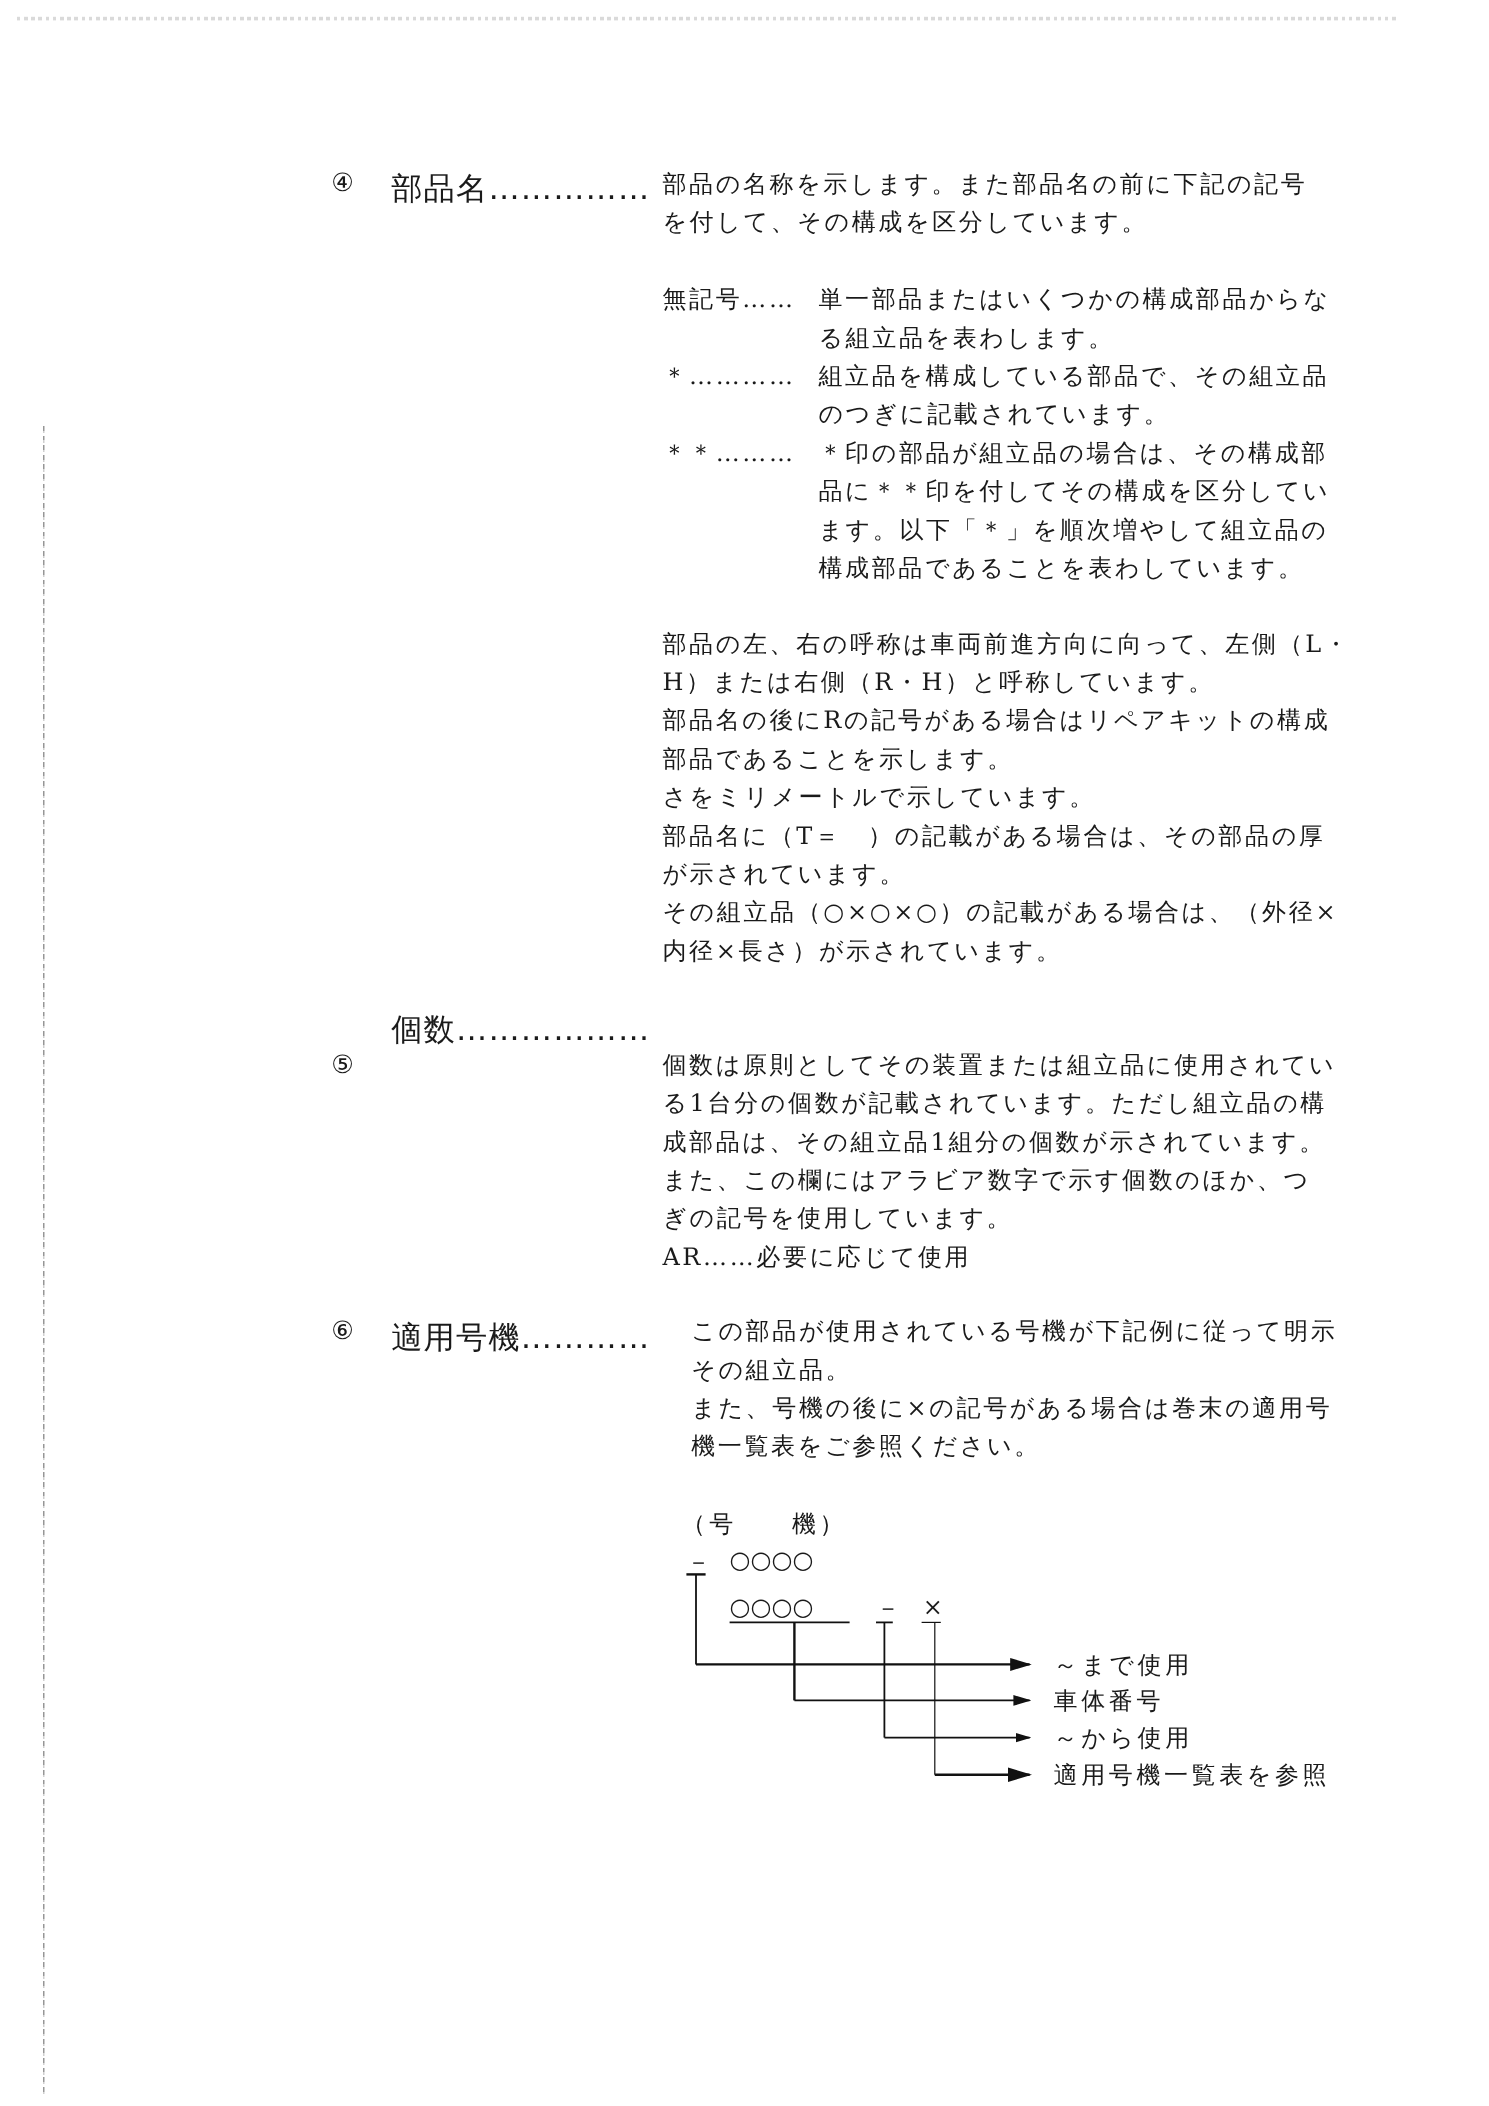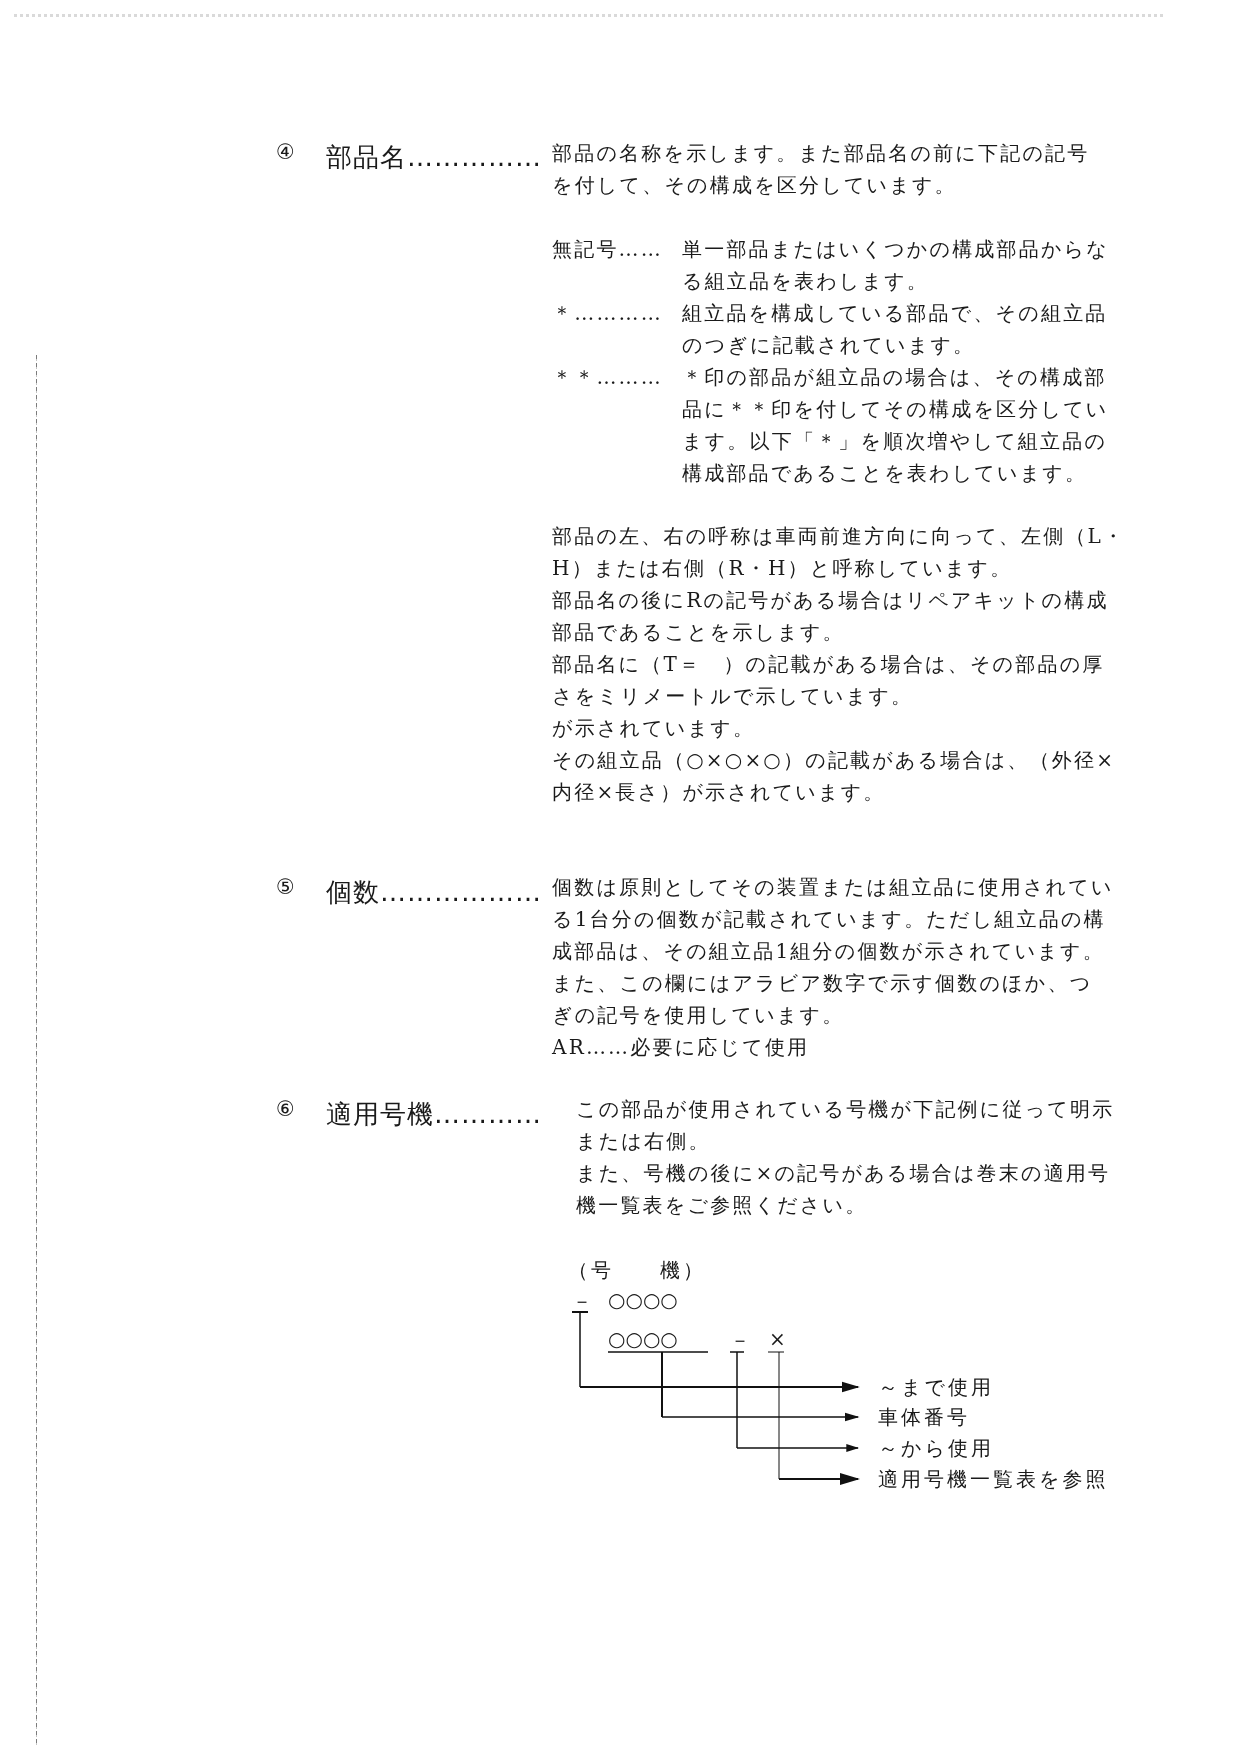--- a/index.html
+++ b/index.html
@@ -63,47 +63,47 @@
         <span class="line">ます。以下「＊」を順次増やして組立品の</span>
         <span class="line">構成部品であることを表わしています。</span>
       </div>
     </div>
 
     <div class="body" style="top:520px;">
       <span class="line">部品の左、右の呼称は車両前進方向に向って、左側（L・</span>
       <span class="line">H）または右側（R・H）と呼称しています。</span>
       <span class="line">部品名の後にRの記号がある場合はリペアキットの構成</span>
       <span class="line">部品であることを示します。</span>
+      <span class="line">さをミリメートルで示しています。</span>
       <span class="line">部品名に（T＝　）の記載がある場合は、その部品の厚</span>
-      <span class="line">さをミリメートルで示しています。</span>
       <span class="line">が示されています。</span>
       <span class="line">その組立品（○×○×○）の記載がある場合は、（外径×</span>
       <span class="line">内径×長さ）が示されています。</span>
     </div>
   </div>
 
   <div class="section" style="top:0;">
     <span class="num" style="top:875px;">⑤</span>
-    <span class="label" style="top:875px;">個数………………</span>
+    <span class="label" style="top:841px;">個数………………</span>
     <div class="body" style="top:871px;">
       <span class="line">個数は原則としてその装置または組立品に使用されてい</span>
       <span class="line">る1台分の個数が記載されています。ただし組立品の構</span>
       <span class="line">成部品は、その組立品1組分の個数が示されています。</span>
       <span class="line">また、この欄にはアラビア数字で示す個数のほか、つ</span>
       <span class="line">ぎの記号を使用しています。</span>
       <span class="line">AR……必要に応じて使用</span>
     </div>
   </div>
 
   <div class="section" style="top:0;">
     <span class="num" style="top:1097px;">⑥</span>
     <span class="label" style="top:1097px;">適用号機…………</span>
     <div class="body" style="top:1093px;margin-left:24px;">
       <span class="line">この部品が使用されている号機が下記例に従って明示</span>
-      <span class="line">または右側。</span>
+      <span class="line">その組立品。</span>
       <span class="line">また、号機の後に×の記号がある場合は巻末の適用号</span>
       <span class="line">機一覧表をご参照ください。</span>
     </div>
 
     <div class="diagram">
       <svg width="620" height="260">
         <defs>
           <marker id="arr" markerWidth="10" markerHeight="8" refX="9" refY="4" orient="auto">
             <path d="M0,1 L10,4 L0,7 Z" fill="#111"></path>
           </marker>

